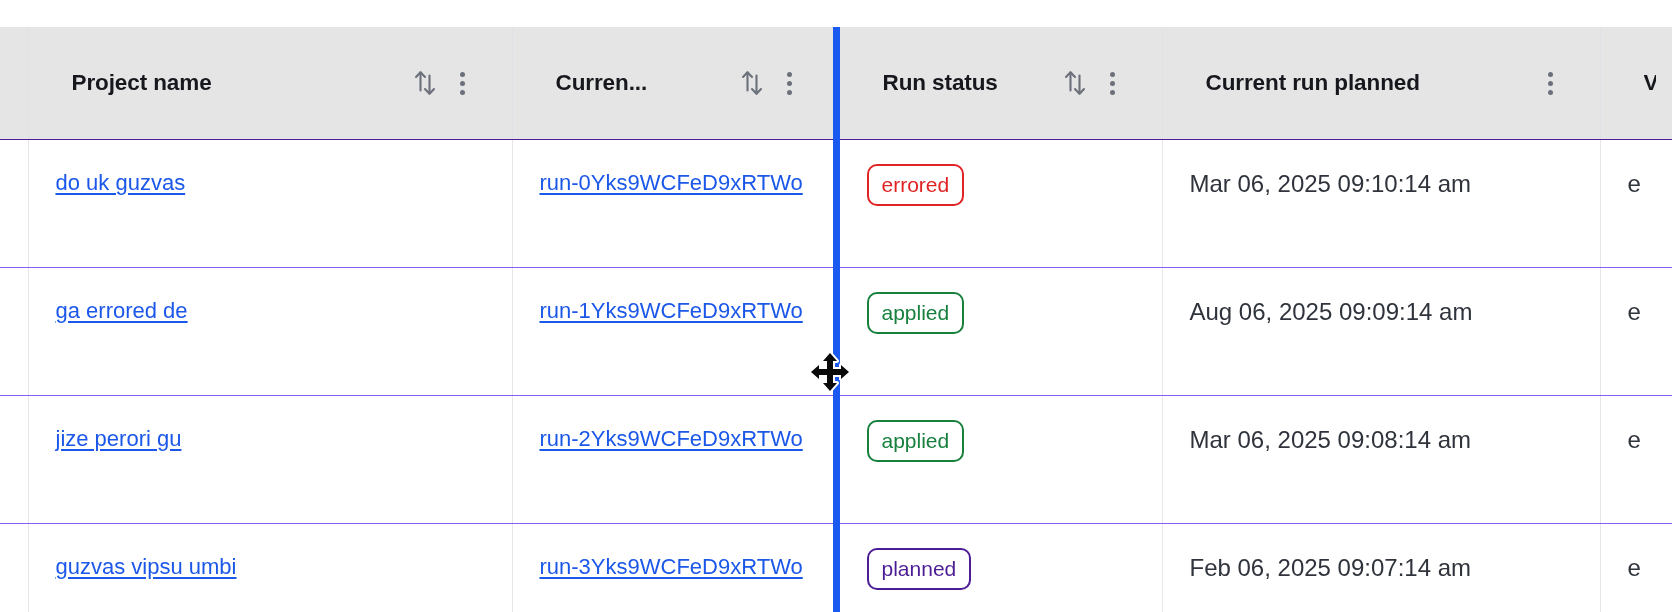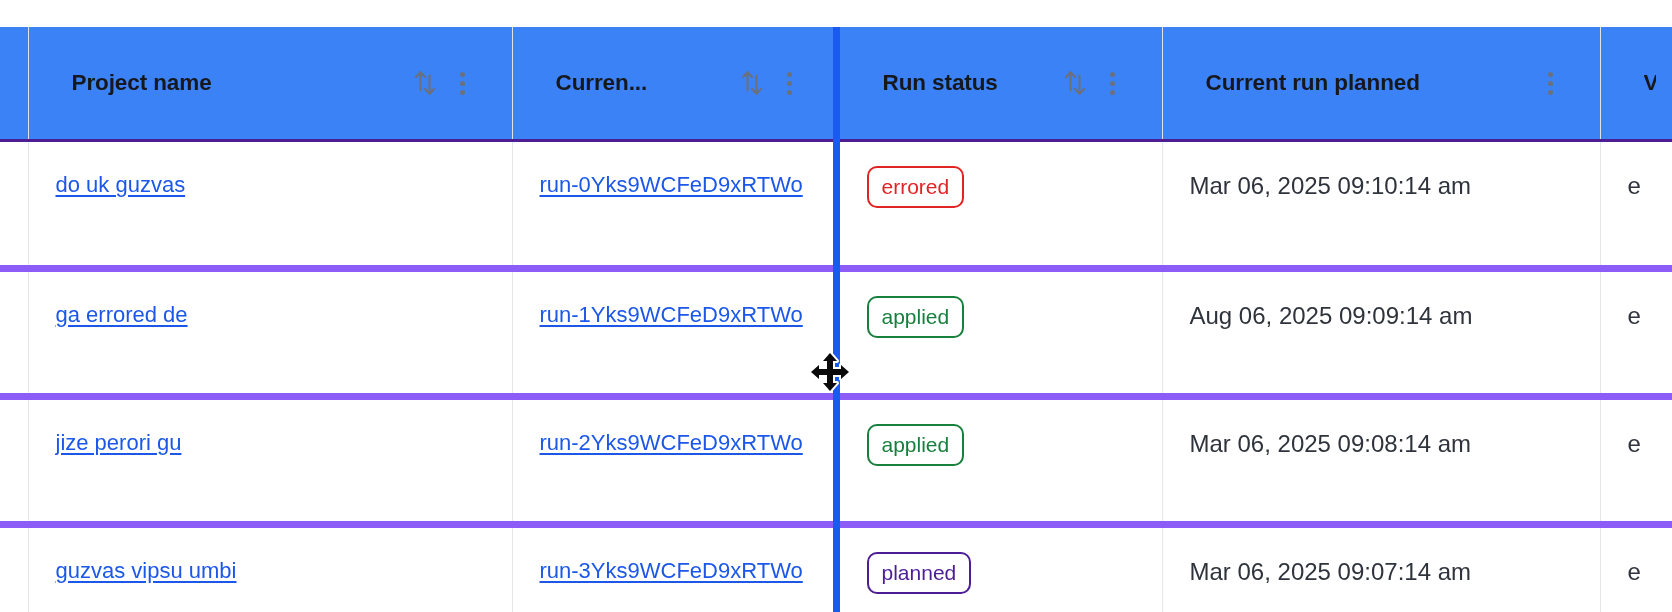--- a/index.html
+++ b/index.html
@@ -38,22 +38,22 @@
   
   col.c-select   { width: 28px;  }
   col.c-project  { width: 484px; }
   col.c-currun   { width: 327px; }
   col.c-status   { width: 323px; }
   col.c-applied  { width: 438px; }
   col.c-extra    { width: 90px;  }
 
   
   thead th {
-    background: #3b82f6;
-    border-bottom: 3px solid #4c1d95;
+    background: #e5e5e5;
+    border-bottom: 1px solid #4c1d95;
     border-right: 1px solid #dfe2e6;
     padding: 16px;
     height: 80px;
     vertical-align: middle;
     box-sizing: border-box;
   }
   thead th.select-col { border-right: 1px solid #dfe2e6; }
   .th-inner {
     display: flex;
     align-items: center;
@@ -96,21 +96,21 @@
   .kebab-btn i {
     display: block;
     width: 5px;
     height: 5px;
     border-radius: 50%;
     background: #6c707a;
   }
 
   
   tbody td {
-    border-bottom: 7px solid #8b5cf6;
+    border-bottom: 1px solid #8b5cf6;
     border-right: 1px solid #e4e6ea;
     padding: 24px 27px 0 27px;
     height: 128px;
     vertical-align: top;
     box-sizing: border-box;
     background: #ffffff;
     color: #2d3139;
     font-size: 22px;
     line-height: 1.7;
   }
@@ -332,21 +332,21 @@
           <td>
             <span class="cell-link nowrap">guzvas vipsu umbi</span>
           </td>
           <td>
             <span class="cell-link">run-3Yks9WCFeD9xRTWo</span>
           </td>
           <td>
             <span class="badge" style="color:#4c1d95">planned</span>
           </td>
           <td>
-            <span class="cell-text">Mar 06, 2025 09:07:14 am</span>
+            <span class="cell-text">Feb 06, 2025 09:07:14 am</span>
           </td>
           <td>
             <span class="cell-text">e</span>
           </td>
         </tr>
 
       </tbody>
     </table>
   </div>
 

